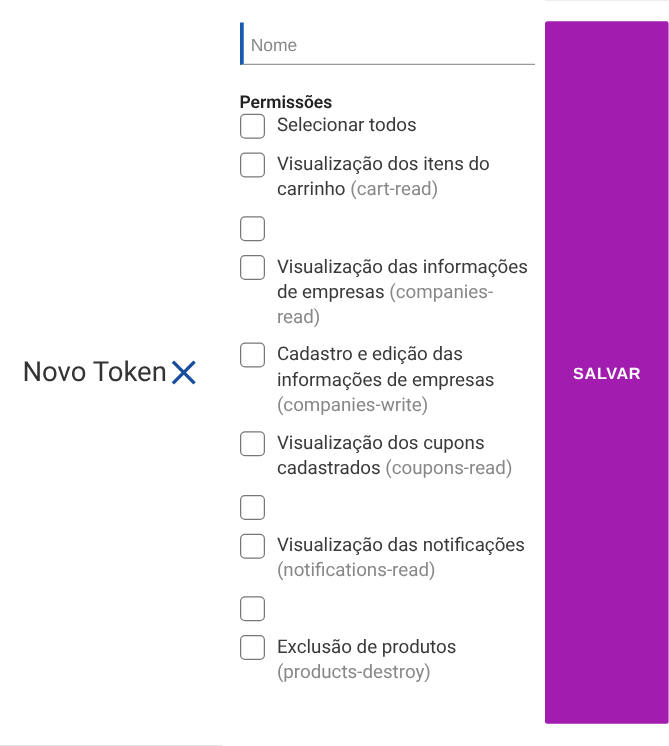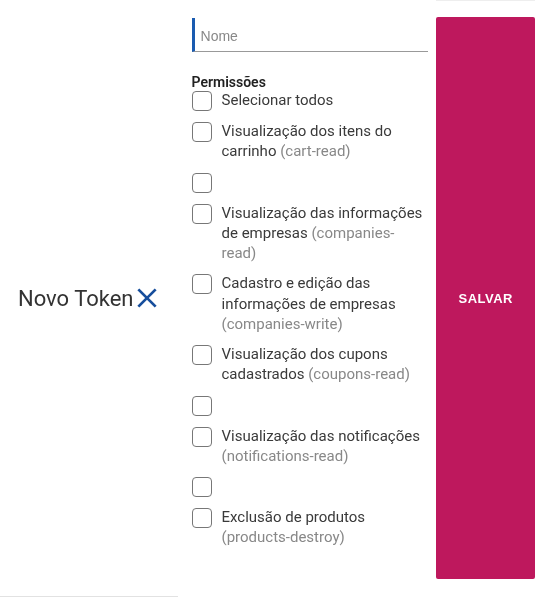--- a/index.html
+++ b/index.html
@@ -105,21 +105,21 @@
   .perm-slug {
     color: #888;
   }
   .footer {
     padding: 16px 0 18px 0;
     display: flex;
     justify-content: center;
     border-top: 1px solid #eee;
   }
   .save-btn {
-    background: #be185d;
+    background: #a21caf;
     color: #fff;
     border: none;
     padding: 9px 22px;
     font-size: 13px;
     font-weight: 600;
     letter-spacing: 0.5px;
     cursor: pointer;
     border-radius: 2px;
   }
 </style>

